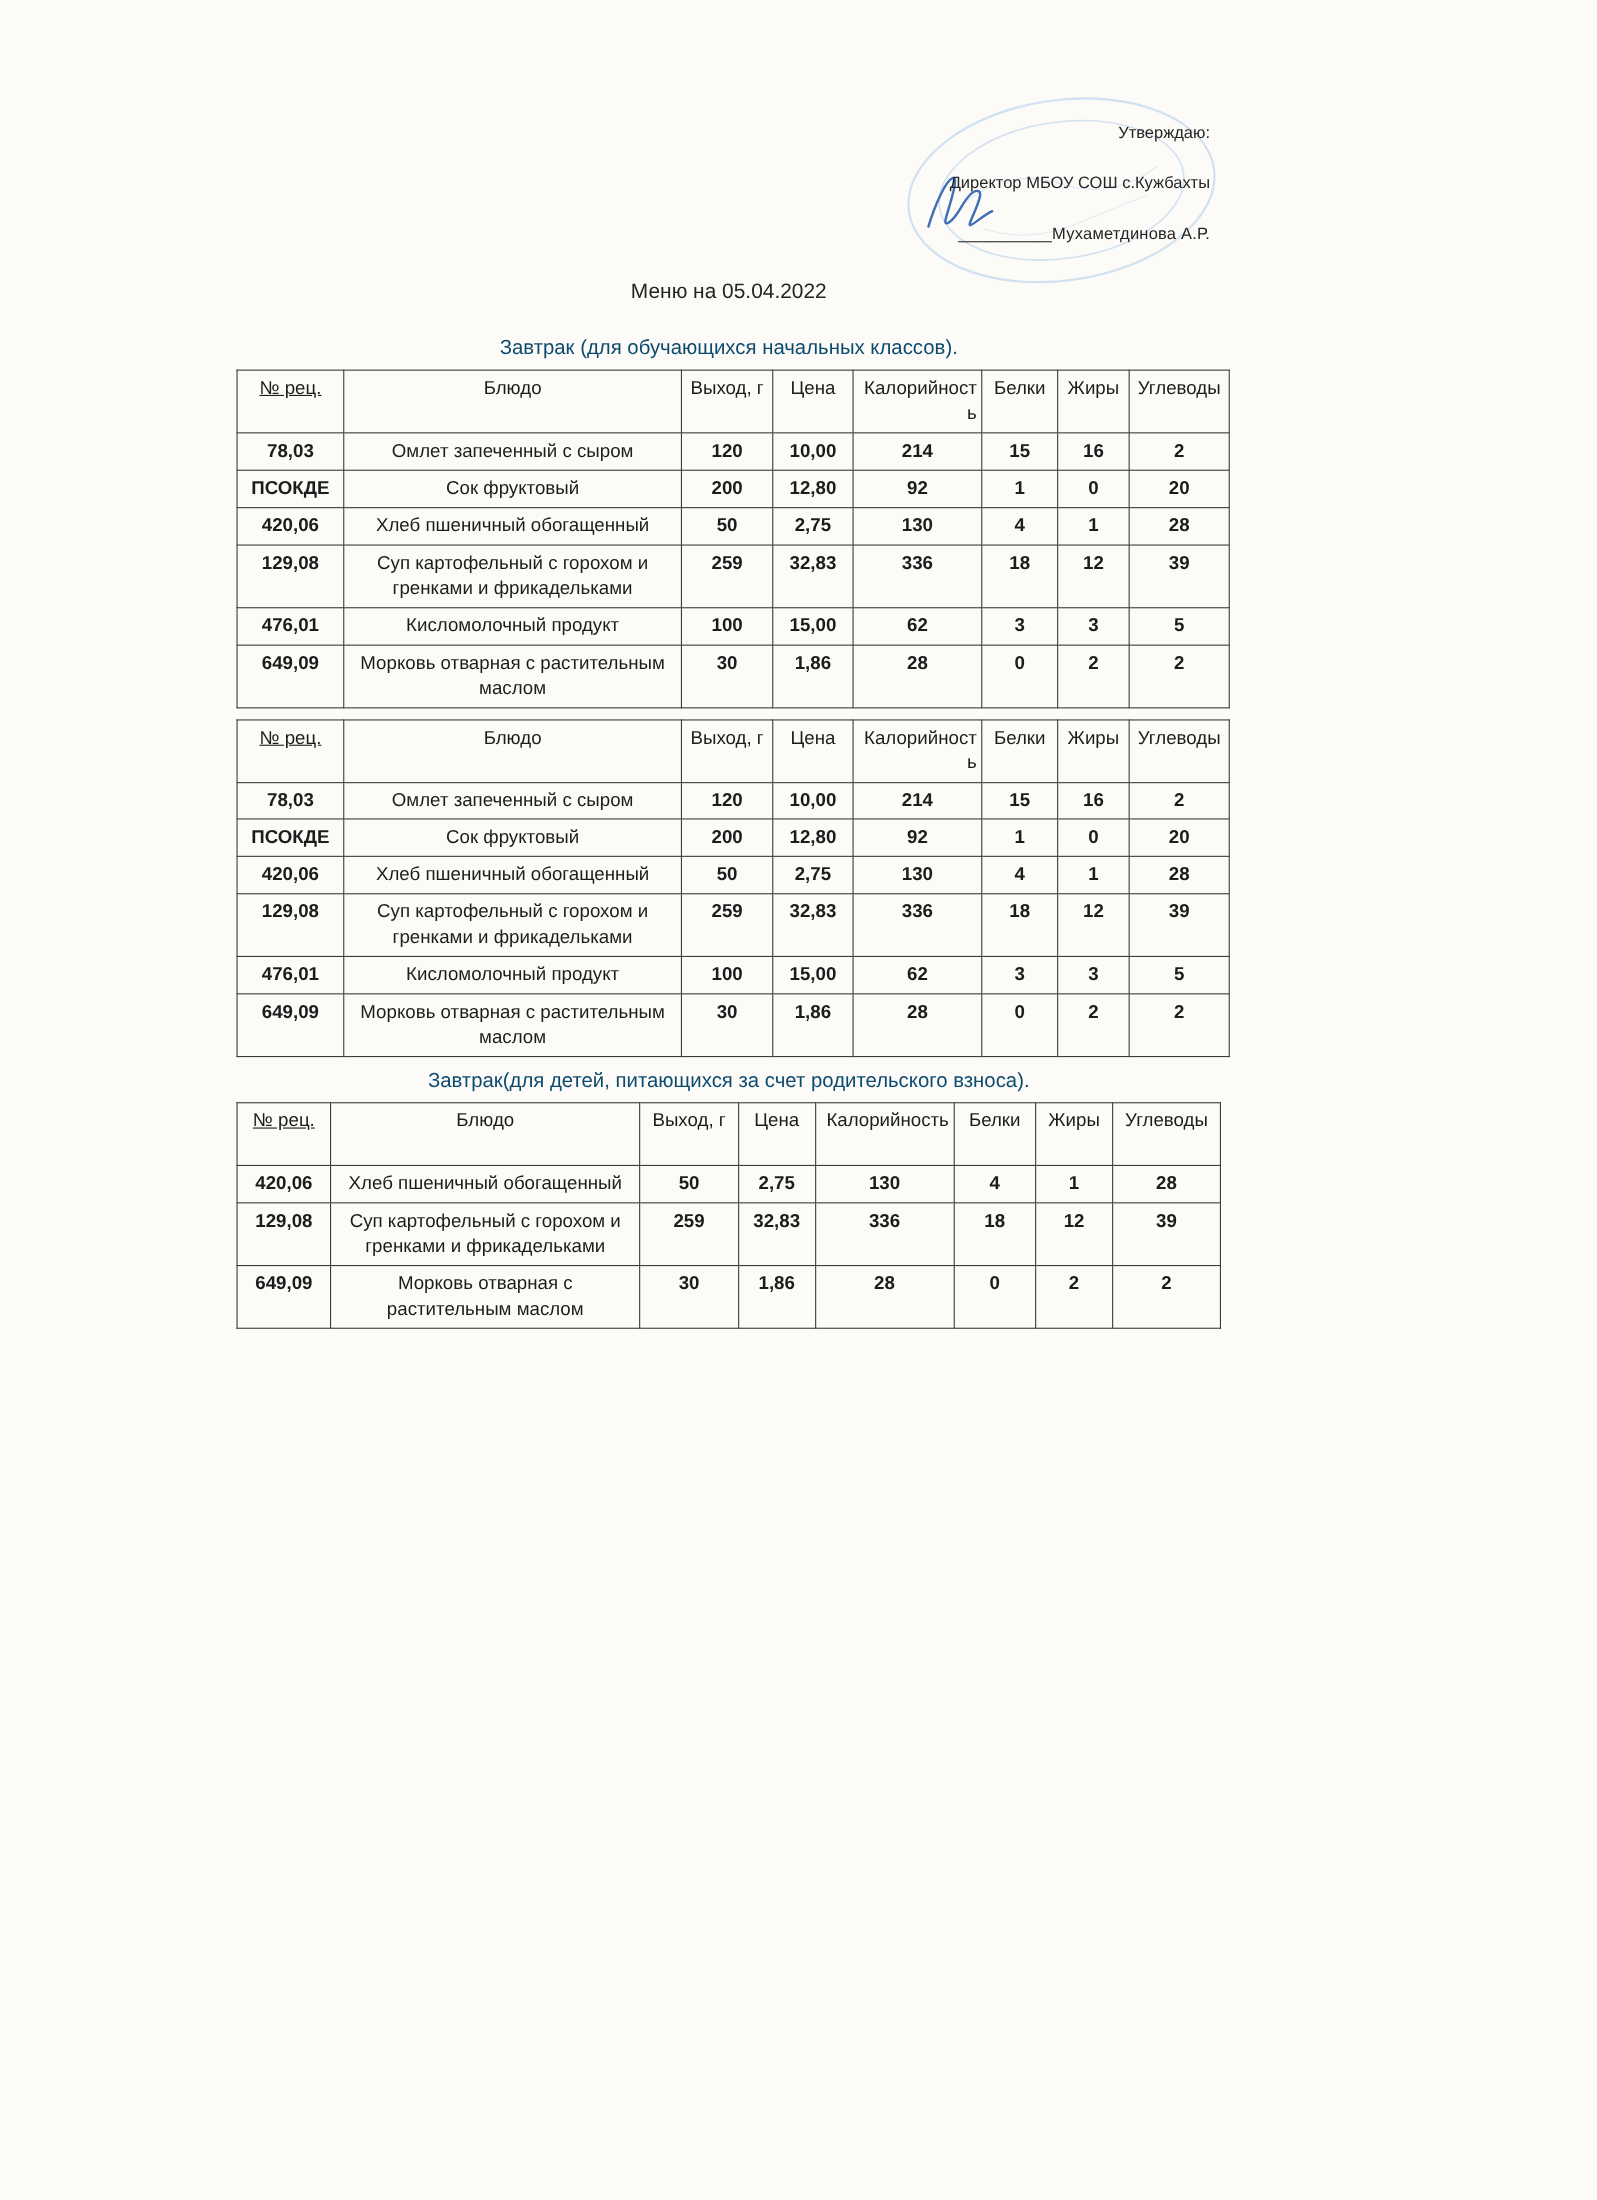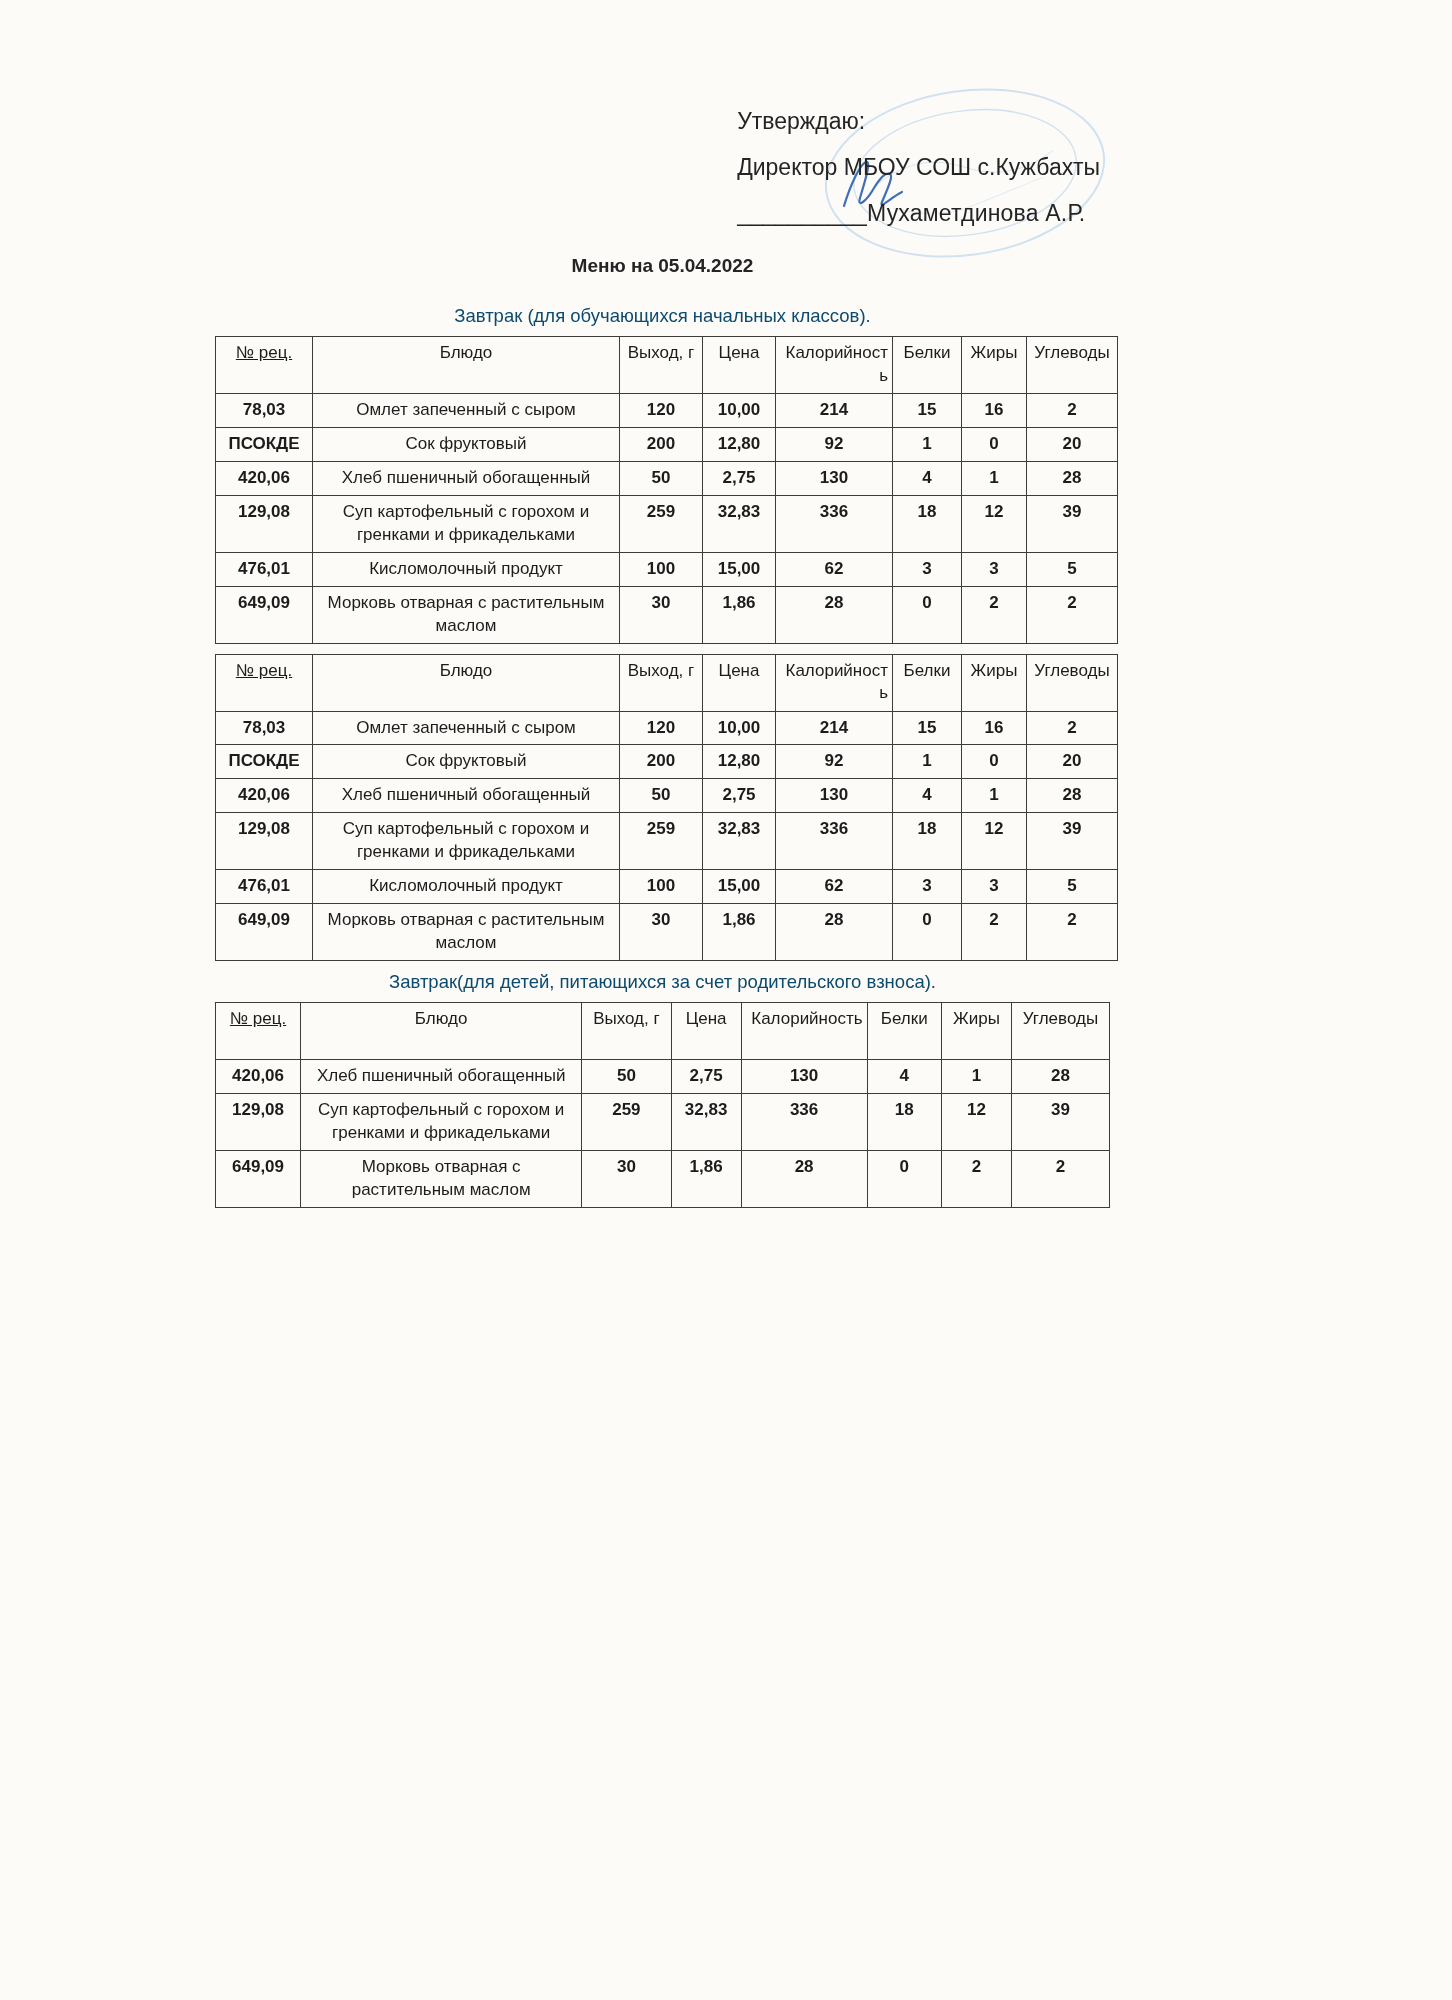--- a/index.html
+++ b/index.html
@@ -12,21 +12,22 @@
   .page{
     position:relative;
     width:1452px;height:2000px;
     background:#fcfbf8;
     overflow:hidden;
   }
   
   .approve-block{
     position:absolute;
     top:98px;right:352px;
-    font-size:23px;
+    text-align:right;
+    font-size:15px;
     line-height:46px;
     color:#242424;
   }
   .sig-line{letter-spacing:.2px;}
   
   .stamp{
     position:absolute;
     top:78px;left:815px;
     opacity:.55;
     pointer-events:none;
@@ -38,21 +39,21 @@
     pointer-events:none;
   }
   
   .content{
     position:absolute;
     top:255px;left:215px;
     width:895px;
   }
   .doc-title{
     font-size:19px;
-    font-weight:700;
+    font-weight:400;
     text-align:center;
     margin:0 0 28px 0;
     color:#242424;
   }
   .section-caption{
     font-size:18.5px;
     text-align:center;
     margin:0 0 9px 0;
     color:#0c4a6e;
   }

